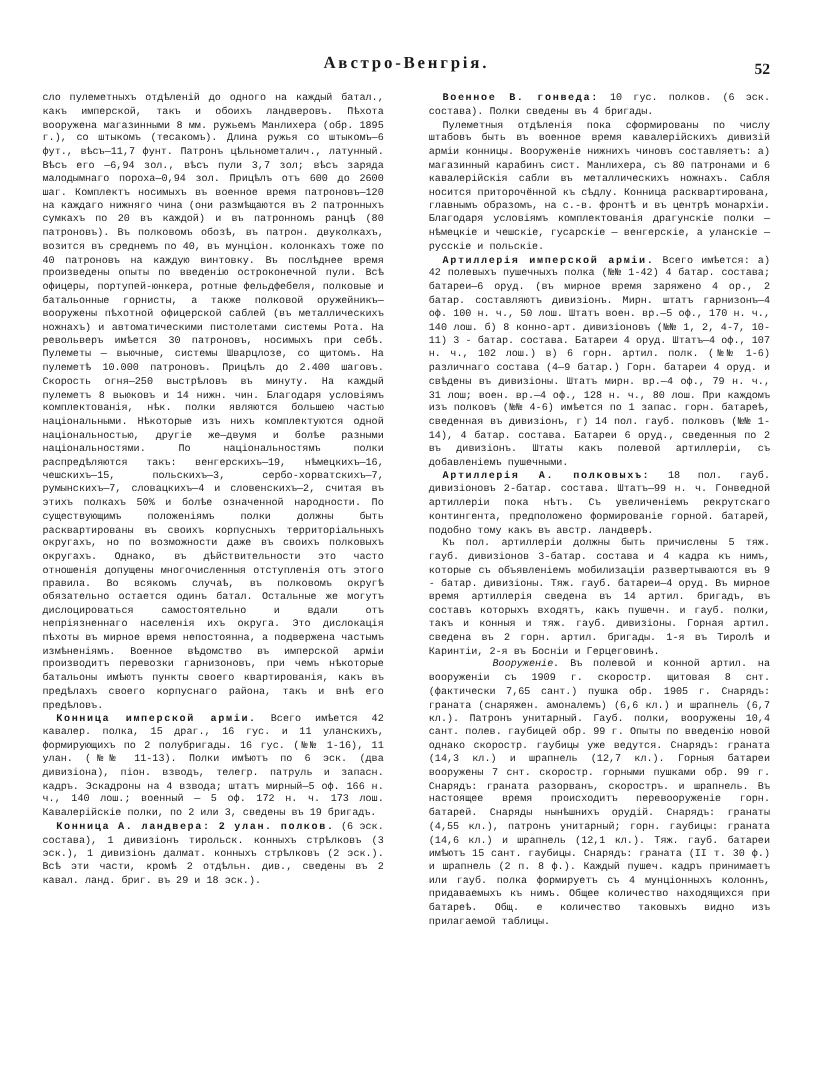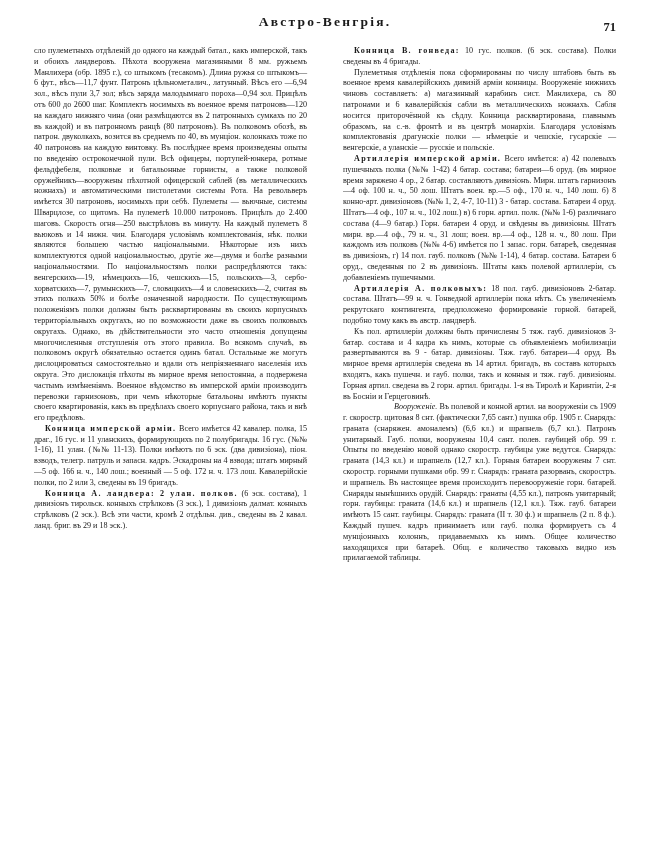--- a/index.html
+++ b/index.html
@@ -12,21 +12,21 @@
     height: 852px;
     font-family: "Liberation Serif", serif;
     color: #1a1a1a;
     position: relative;
     overflow: hidden;
   }
   .page {
     width: 650px;
     height: 852px;
     box-sizing: border-box;
-    padding: 14px 34px 18px 34px;
+    padding: 42px 34px 18px 34px;
     position: relative;
   }
   .header {
     display: flex;
     align-items: baseline;
     justify-content: center;
     position: relative;
     height: 22px;
     margin-bottom: 10px;
   }
@@ -41,20 +41,21 @@
     position: absolute;
     right: 0;
     bottom: 1px;
     font-size: 12.5px;
     font-weight: bold;
   }
   .columns {
     display: flex;
     gap: 36px;
     align-items: flex-start;
+    font-family: Liberation Mono, monospace;
   }
   .col {
     width: 280px;
     font-size: 8.1px;
     line-height: 1.335;
     text-align: justify;
     text-justify: inter-word;
     hyphens: auto;
   }
   .para {
@@ -79,33 +80,33 @@
     font-weight: bold;
   }
 </style>
 </head>
 <body>
 
 <div class="page">
 
   <div class="header">
     <div class="header-title">Австро-Венгрія.</div>
-    <div class="header-page">71</div>
+    <div class="header-page">52</div>
   </div>
 
   <div class="columns">
 
     <div class="col">
       <p class="para noindent">сло пулеметныхъ отдѣленій до одного на каждый батал., какъ имперской, такъ и обоихъ ландверовъ. Пѣхота вооружена магазинными 8 мм. ружьемъ Манлихера (обр. 1895 г.), со штыкомъ (тесакомъ). Длина ружья со штыкомъ—6 фут., вѣсъ—11,7 фунт. Патронъ цѣльнометалич., латунный. Вѣсъ его —6,94 зол., вѣсъ пули 3,7 зол; вѣсъ заряда малодымнаго пороха—0,94 зол. Прицѣлъ отъ 600 до 2600 шаг. Комплектъ носимыхъ въ военное время патроновъ—120 на каждаго нижняго чина (они размѣщаются въ 2 патронныхъ сумкахъ по 20 въ каждой) и въ патронномъ ранцѣ (80 патроновъ). Въ полковомъ обозѣ, въ патрон. двуколкахъ, возится въ среднемъ по 40, въ мунціон. колонкахъ тоже по 40 патроновъ на каждую винтовку. Въ послѣднее время произведены опыты по введенію остроконечной пули. Всѣ офицеры, портупей-юнкера, ротные фельдфебеля, полковые и батальонные горнисты, а также полковой оружейникъ—вооружены пѣхотной офицерской саблей (въ металлическихъ ножнахъ) и автоматическими пистолетами системы Рота. На револьверъ имѣется 30 патроновъ, носимыхъ при себѣ. Пулеметы — вьючные, системы Шварцлозе, со щитомъ. На пулеметѣ 10.000 патроновъ. Прицѣлъ до 2.400 шаговъ. Скорость огня—250 выстрѣловъ въ минуту. На каждый пулеметъ 8 вьюковъ и 14 нижн. чин. Благодаря условіямъ комплектованія, нѣк. полки являются большею частью національными. Нѣкоторые изъ нихъ комплектуются одной національностью, другіе же—двумя и болѣе разными національностями. По національностямъ полки распредѣляются такъ: венгерскихъ—19, нѣмецкихъ—16, чешскихъ—15, польскихъ—3, сербо-хорватскихъ—7, румынскихъ—7, словацкихъ—4 и словенскихъ—2, считая въ этихъ полкахъ 50% и болѣе означенной народности. По существующимъ положеніямъ полки должны быть расквартированы въ своихъ корпусныхъ территоріальныхъ округахъ, но по возможности даже въ своихъ полковыхъ округахъ. Однако, въ дѣйствительности это часто отношенія допущены многочисленныя отступленія отъ этого правила. Во всякомъ случаѣ, въ полковомъ округѣ обязательно остается одинъ батал. Остальные же могутъ дислоцироваться самостоятельно и вдали отъ непріязненнаго населенія ихъ округа. Это дислокація пѣхоты въ мирное время непостоянна, а подвержена частымъ измѣненіямъ. Военное вѣдомство въ имперской арміи производитъ перевозки гарнизоновъ, при чемъ нѣкоторые батальоны имѣютъ пункты своего квартированія, какъ въ предѣлахъ своего корпуснаго района, такъ и внѣ его предѣловъ.</p>
       <p class="subhead"><span class="sp bk">Конница имперской арміи.</span><span> Всего имѣется 42 кавалер. полка, 15 драг., 16 гус. и 11 уланскихъ, формирующихъ по 2 полубригады. 16 гус. (№№ 1-16), 11 улан. (№№ 11-13). Полки имѣютъ по 6 эск. (два дивизіона), піон. взводъ, телегр. патруль и запасн. кадръ. Эскадроны на 4 взвода; штатъ мирный—5 оф. 166 н. ч., 140 лош.; военный — 5 оф. 172 н. ч. 173 лош. Кавалерійскіе полки, по 2 или 3, сведены въ 19 бригадъ.</span></p>
       <p class="subhead"><span class="sp bk">Конница А. ландвера: 2 улан. полков.</span><span> (6 эск. состава), 1 дивизіонъ тирольск. конныхъ стрѣлковъ (3 эск.), 1 дивизіонъ далмат. конныхъ стрѣлковъ (2 эск.). Всѣ эти части, кромѣ 2 отдѣльн. див., сведены въ 2 кавал. ланд. бриг. въ 29 и 18 эск.).</span></p>
     </div>
 
     <div class="col">
-      <p class="subhead"><span class="sp bk">Конница В. гонведа:</span><span> 10 гус. полков. (6 эск. состава). Полки сведены въ 4 бригады.</span></p>
+      <p class="subhead"><span class="sp bk">Военное В. гонведа:</span><span> 10 гус. полков. (6 эск. состава). Полки сведены въ 4 бригады.</span></p>
       <p class="para">Пулеметныя отдѣленія пока сформированы по числу штабовъ быть въ военное время кавалерійскихъ дивизій арміи конницы. Вооруженіе нижнихъ чиновъ составляетъ: а) магазинный карабинъ сист. Манлихера, съ 80 патронами и 6 кавалерійскія сабли въ металлическихъ ножнахъ. Сабля носится приторочённой къ сѣдлу. Конница расквартирована, главнымъ образомъ, на с.-в. фронтѣ и въ центрѣ монархіи. Благодаря условіямъ комплектованія драгунскіе полки — нѣмецкіе и чешскіе, гусарскіе — венгерскіе, а уланскіе — русскіе и польскіе.</p>
       <p class="subhead"><span class="sp bk">Артиллерія имперской арміи.</span><span> Всего имѣется: а) 42 полевыхъ пушечныхъ полка (№№ 1-42) 4 батар. состава; батареи—6 оруд. (въ мирное время заряжено 4 ор., 2 батар. составляютъ дивизіонъ. Мирн. штатъ гарнизонъ—4 оф. 100 н. ч., 50 лош. Штатъ воен. вр.—5 оф., 170 н. ч., 140 лош. б) 8 конно-арт. дивизіоновъ (№№ 1, 2, 4-7, 10-11) 3 - батар. состава. Батареи 4 оруд. Штатъ—4 оф., 107 н. ч., 102 лош.) в) 6 горн. артил. полк. (№№ 1-6) различнаго состава (4—9 батар.) Горн. батареи 4 оруд. и свѣдены въ дивизіоны. Штатъ мирн. вр.—4 оф., 79 н. ч., 31 лош; воен. вр.—4 оф., 128 н. ч., 80 лош. При каждомъ изъ полковъ (№№ 4-6) имѣется по 1 запас. горн. батареѣ, сведенная въ дивизіонъ, г) 14 пол. гауб. полковъ (№№ 1-14), 4 батар. состава. Батареи 6 оруд., сведенныя по 2 въ дивизіонъ. Штаты какъ полевой артиллеріи, съ добавленіемъ пушечными.</span></p>
       <p class="subhead"><span class="sp bk">Артиллерія А. полковыхъ:</span><span> 18 пол. гауб. дивизіоновъ 2-батар. состава. Штатъ—99 н. ч. Гонведной артиллеріи пока нѣтъ. Съ увеличеніемъ рекрутскаго контингента, предположено формированіе горной. батарей, подобно тому какъ въ австр. ландверѣ.</span></p>
       <p class="para">Къ пол. артиллеріи должны быть причислены 5 тяж. гауб. дивизіонов 3-батар. состава и 4 кадра къ нимъ, которые съ объявленіемъ мобилизаціи развертываются въ 9 - батар. дивизіоны. Тяж. гауб. батареи—4 оруд. Въ мирное время артиллерія сведена въ 14 артил. бригадъ, въ составъ которыхъ входятъ, какъ пушечн. и гауб. полки, такъ и конныя и тяж. гауб. дивизіоны. Горная артил. сведена въ 2 горн. артил. бригады. 1-я въ Тиролѣ и Каринтіи, 2-я въ Босніи и Герцеговинѣ.</p>
       <p class="subhead"><span class="it">Вооруженіе.</span><span> Въ полевой и конной артил. на вооруженіи съ 1909 г. скоростр. щитовая 8 снт. (фактически 7,65 сант.) пушка обр. 1905 г. Снарядъ: граната (снаряжен. амоналемъ) (6,6 кл.) и шрапнель (6,7 кл.). Патронъ унитарный. Гауб. полки, вооружены 10,4 сант. полев. гаубицей обр. 99 г. Опыты по введенію новой однако скоростр. гаубицы уже ведутся. Снарядъ: граната (14,3 кл.) и шрапнель (12,7 кл.). Горныя батареи вооружены 7 снт. скоростр. горными пушками обр. 99 г. Снарядъ: граната разорванъ, скоростръ. и шрапнель. Въ настоящее время происходитъ перевооруженіе горн. батарей. Снаряды нынѣшнихъ орудій. Снарядъ: гранаты (4,55 кл.), патронъ унитарный; горн. гаубицы: граната (14,6 кл.) и шрапнель (12,1 кл.). Тяж. гауб. батареи имѣютъ 15 сант. гаубицы. Снарядъ: граната (II т. 30 ф.) и шрапнель (2 п. 8 ф.). Каждый пушеч. кадръ принимаетъ или гауб. полка формируетъ съ 4 мунцiонныхъ колоннъ, придаваемыхъ къ нимъ. Общее количество находящихся при батареѣ. Общ. е количество таковыхъ видно изъ прилагаемой таблицы.</span></p>
     </div>
 
   </div>
 </div>
 

